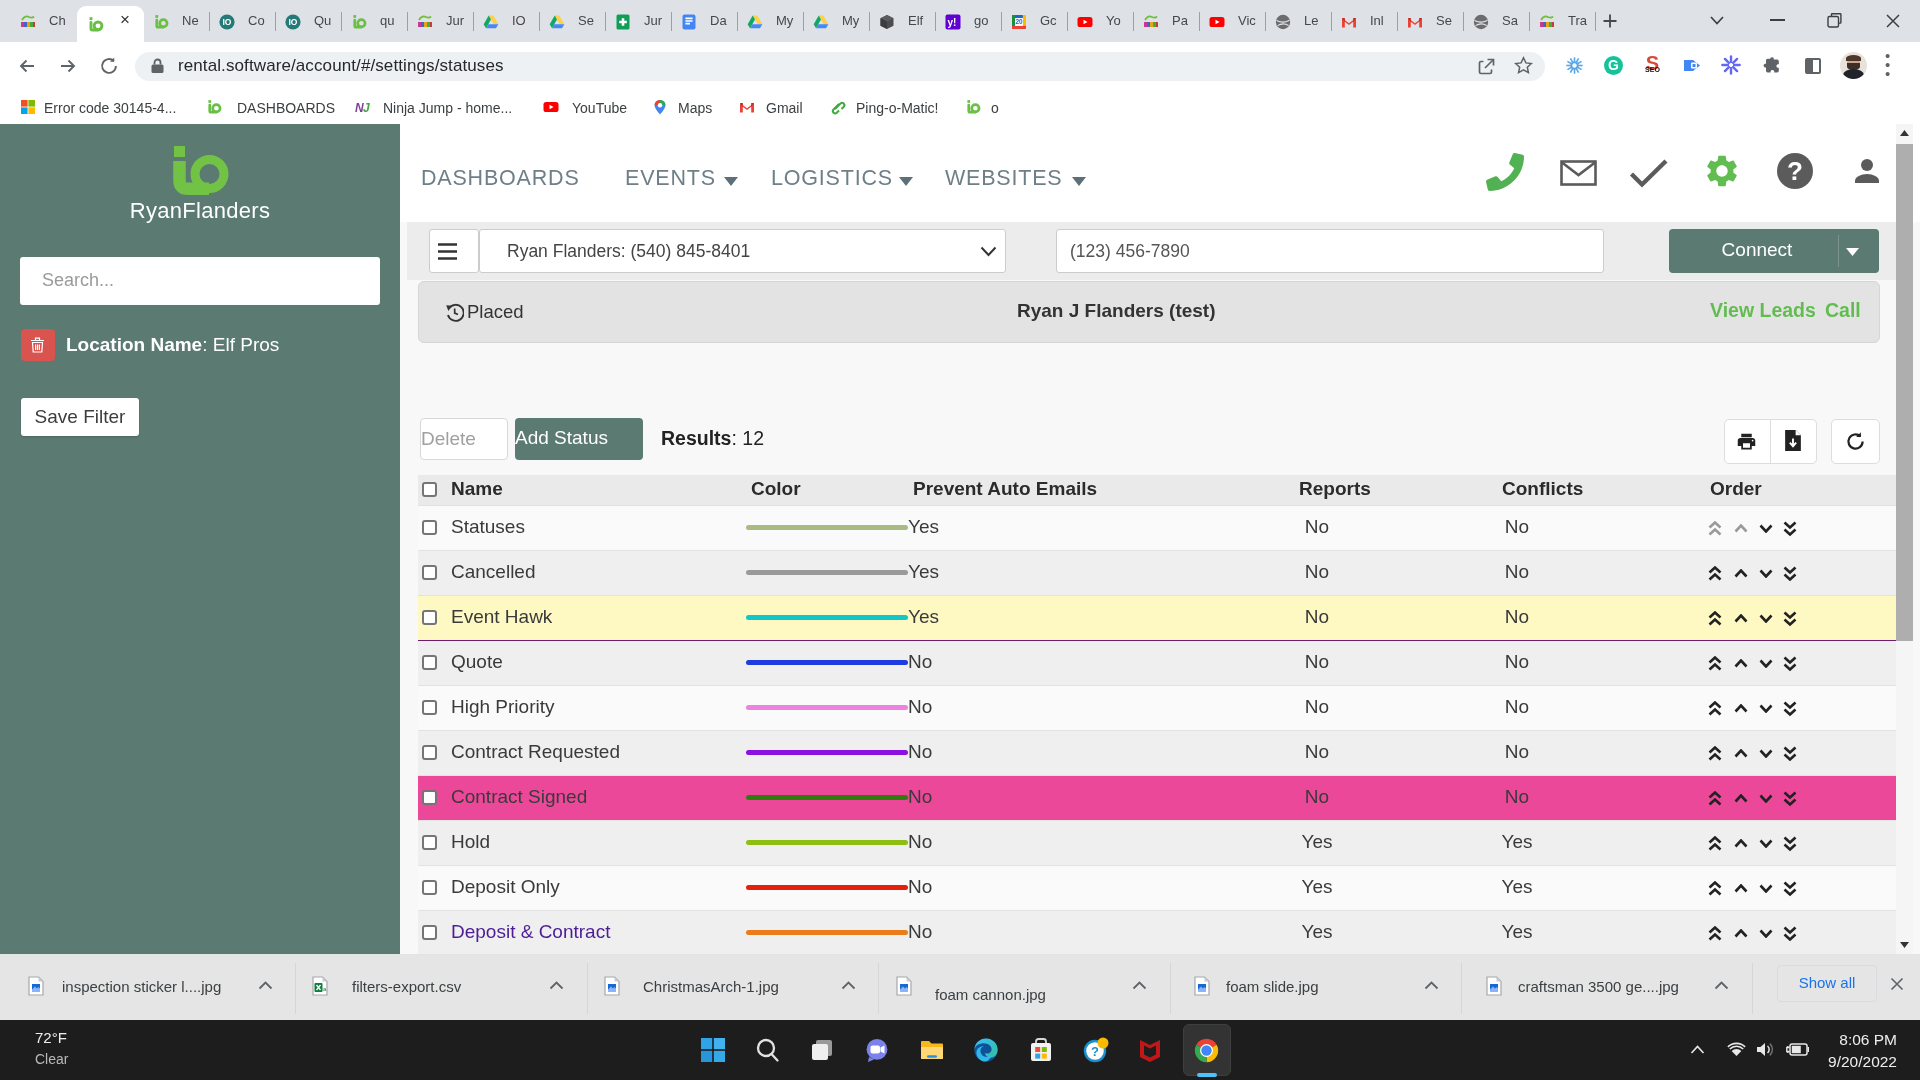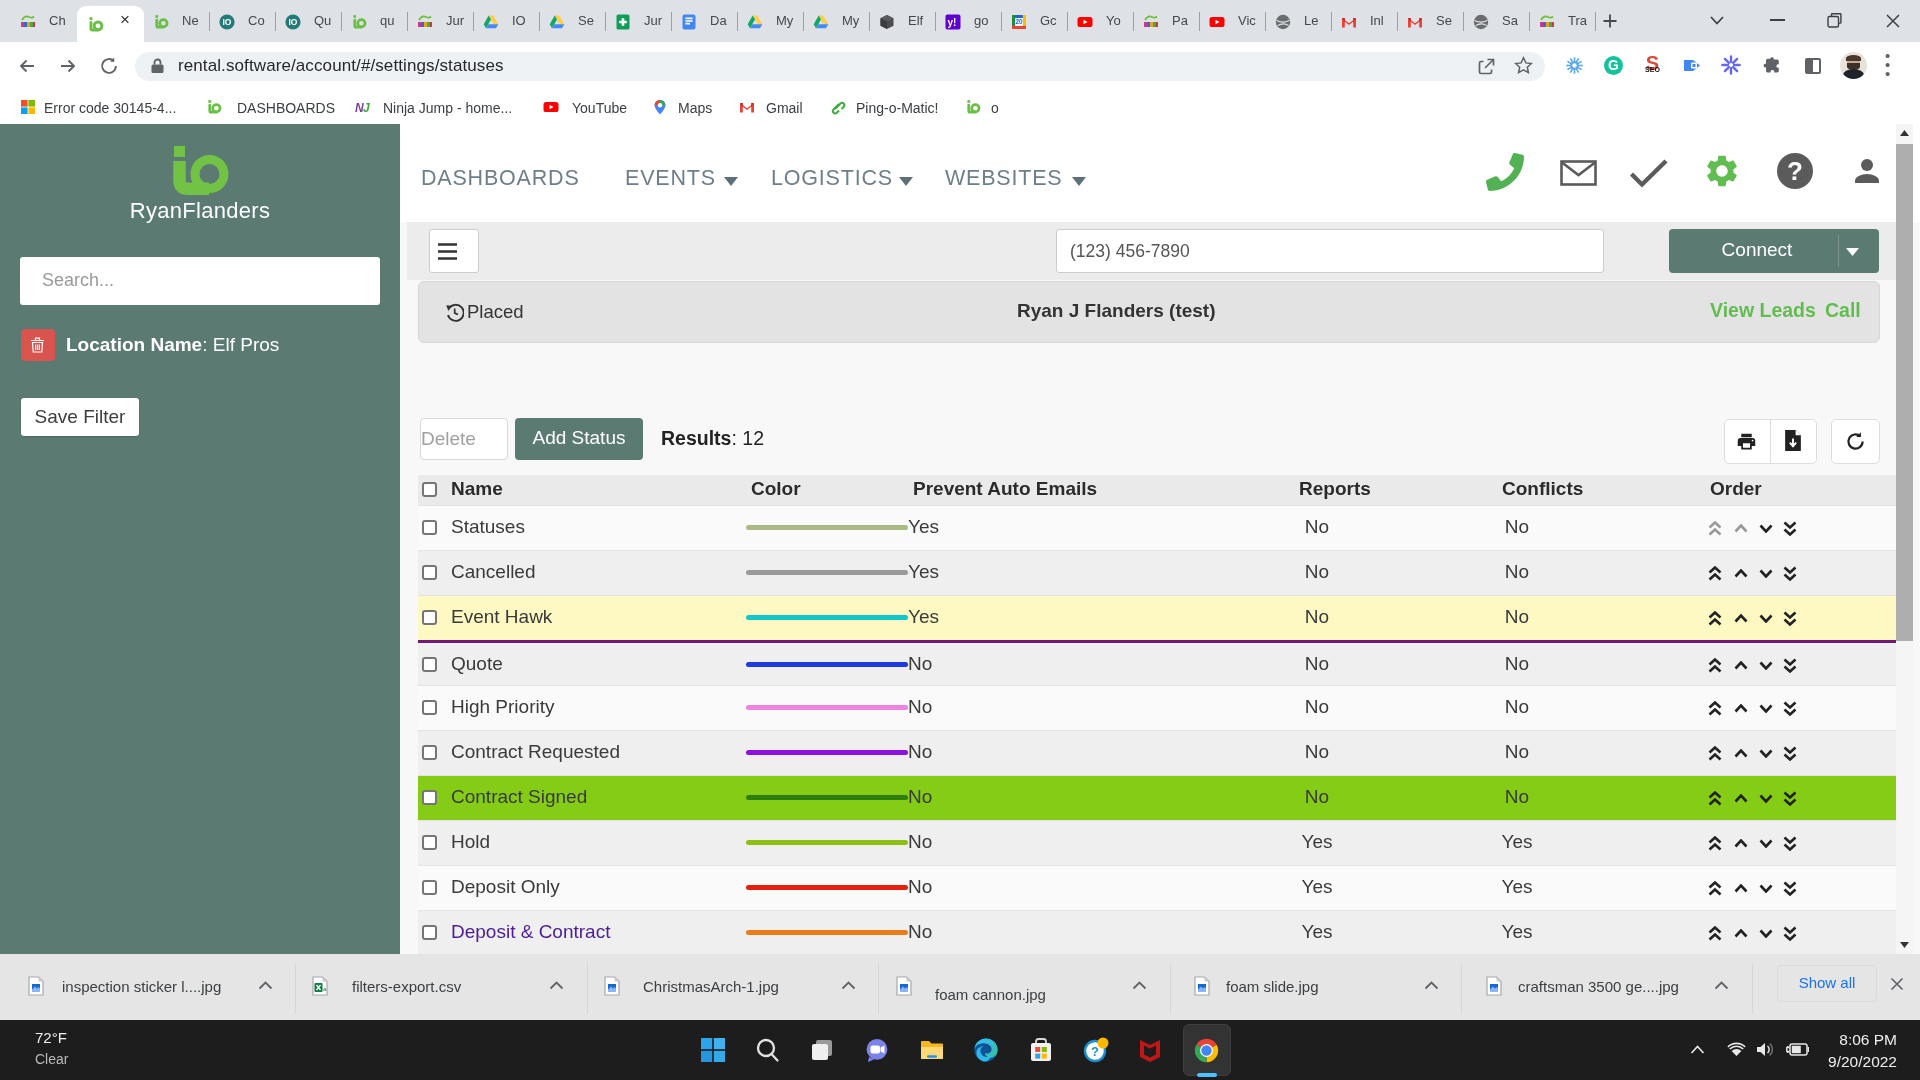--- a/index.html
+++ b/index.html
@@ -466,20 +466,26 @@
           <circle cx="12" cy="8" r="4" fill="#5b5b5b"></circle>
           <path d="M12 14c-4 0-8 2-8 4.5V20h16v-1.5c0-2.5-4-4.5-8-4.5z" fill="#5b5b5b"></path>
         </svg>
 </div>
 <div class="abs" style="left:407px;top:98px;width:1489px;height:58px;background:#ececec;">
 <div class="abs" style="left:22px;top:7px;width:50px;height:44px;background:#fff;border:1px solid #ccc;border-radius:3px;">
           <svg style="position:absolute;left:8px;top:13px;" width="19" height="17" viewBox="0 0 19 17">
             <path d="M0 1.5 H19 M0 8.5 H19 M0 15.5 H19" stroke="#333" stroke-width="2.6"></path>
           </svg>
         </div>
+<div class="abs" style="left:72px;top:7px;width:527px;height:44px;background:#fff;border:1px solid #ccc;border-radius:3px;">
+          <div style="position:absolute;left:27px;top:11px;font-size:17.5px;color:#444;">Ryan Flanders: (540) 845-8401</div>
+          <svg style="position:absolute;right:8px;top:16px;" width="17" height="11" viewBox="0 0 17 11">
+            <path d="M1.5 1.5 L8.5 9 L15.5 1.5" stroke="#333" stroke-width="2" fill="none"></path>
+          </svg>
+        </div>
 <div class="abs" style="left:649px;top:7px;width:548px;height:44px;background:#fff;border:1px solid #ccc;border-radius:3px;">
           <div style="position:absolute;left:13px;top:11px;font-size:17.5px;color:#555;">(123) 456-7890</div>
         </div>
 <div class="abs" style="left:1262px;top:7px;width:210px;height:44px;background:#5a7a72;border-radius:4px;">
           <div style="position:absolute;left:0;top:10px;width:176px;text-align:center;font-size:19px;color:#fff;">Connect</div>
           <div style="position:absolute;left:169px;top:6px;width:1px;height:32px;background:#7d948d;"></div>
           <svg style="position:absolute;left:177px;top:19px;" width="13" height="8" viewBox="0 0 13 8">
             <path d="M0 0 H13 L6.5 8 Z" fill="#fff"></path>
           </svg>
         </div>
@@ -492,21 +498,21 @@
         </svg>
 <div class="abs" style="left:48px;top:19px;font-size:18.5px;color:#333;">Placed</div>
 <div class="abs" style="left:598px;top:18px;font-size:19px;font-weight:bold;color:#333;">Ryan J Flanders (test)</div>
 <div class="abs" style="left:1291px;top:17px;font-size:19.5px;font-weight:bold;color:#62bd51;">View Leads</div>
 <div class="abs" style="left:1406px;top:17px;font-size:19.5px;font-weight:bold;color:#62bd51;">Call</div>
 </div>
 <div class="abs" style="left:420px;top:294px;width:88px;height:42px;background:#fff;border:1px solid #d8d8d8;border-radius:4px;">
         <div style="position:absolute;width:100%;top:9px;font-size:19px;color:#a0a0a0;">Delete</div>
       </div>
 <div class="abs" style="left:515px;top:294px;width:128px;height:42px;background:#5a7a72;border-radius:4px;">
-        <div style="position:absolute;width:100%;top:9px;text-align:center;font-size:19px;color:#fff;">Add Status</div>
+        <div style="position:absolute;width:100%;top:9px;text-align:left;font-size:19px;color:#fff;">Add Status</div>
       </div>
 <div class="abs" style="left:661px;top:303px;font-size:19.5px;color:#222;"><b>Results</b>: 12</div>
 <div class="abs" style="left:1724px;top:295px;width:93px;height:45px;background:#fff;border:1px solid #ddd;border-radius:5px;"></div>
 <div class="abs" style="left:1770px;top:295px;width:1px;height:45px;background:#ddd;"></div>
 <svg class="abs" style="left:1736px;top:307px;" width="21" height="21" viewBox="0 0 24 24">
         <path d="M19 8H5c-1.66 0-3 1.34-3 3v6h4v4h12v-4h4v-6c0-1.66-1.34-3-3-3zm-3 11H8v-5h8v5zm3-7c-.55 0-1-.45-1-1s.45-1 1-1 1 .45 1 1-.45 1-1 1zm-1-9H6v4h12V3z" fill="#222"></path>
       </svg>
 <svg class="abs" style="left:1784px;top:306px;" width="18" height="22" viewBox="0 0 17 21">
         <path d="M1 0 H 11 L 16 5 V 20 H 1 Z" fill="#222"></path>
         <path d="M11 0 L 16 5 H 11 Z" fill="#fff"></path>
@@ -597,21 +603,21 @@
 <svg style="position:absolute;left:1341px;top:18px;" width="14" height="9" viewBox="0 0 14 9">
           <path d="M1.5 1.5 L7 7.5 L12.5 1.5" fill="none" stroke="#222" stroke-width="2.6"></path>
         </svg>
 <svg style="position:absolute;left:1365px;top:15px;" width="14" height="16" viewBox="0 0 14 16">
           <g fill="none" stroke="#222" stroke-width="2.6">
             <path d="M1.5 1.5 L7 6.5 L12.5 1.5"></path>
             <path d="M1.5 8.5 L7 13.5 L12.5 8.5"></path>
           </g>
         </svg>
 </div>
-<div class="abs" style="left:418px;top:516px;width:1478px;height:45px;background:#efefef;border-top:3px solid #701a75;">
+<div class="abs" style="left:418px;top:516px;width:1478px;height:45px;background:#efefef;border-top:1px solid #701a75;">
 <div style="position:absolute;left:4px;top:14px;width:15px;height:15px;border:2px solid #757575;border-radius:3px;background:#fff;"></div>
 <div style="position:absolute;left:33px;top:10px;font-size:19px;color:#3a3a3a;">Quote</div>
 <div style="position:absolute;left:328px;top:19px;width:162px;height:5px;border-radius:2.5px;background:#1e3be0;"></div>
 <div style="position:absolute;left:490px;top:10px;font-size:19px;color:#3a3a3a;">No</div>
 <div style="position:absolute;left:868px;top:10px;width:62px;text-align:center;font-size:19px;color:#3a3a3a;">No</div>
 <div style="position:absolute;left:1068px;top:10px;width:62px;text-align:center;font-size:19px;color:#3a3a3a;">No</div>
 <svg style="position:absolute;left:1290px;top:15px;" width="14" height="16" viewBox="0 0 14 16">
           <g fill="none" stroke="#222" stroke-width="2.6">
             <path d="M1.5 6.5 L7 1.5 L12.5 6.5"></path>
             <path d="M1.5 13.5 L7 8.5 L12.5 13.5"></path>
@@ -675,21 +681,21 @@
 <svg style="position:absolute;left:1341px;top:18px;" width="14" height="9" viewBox="0 0 14 9">
           <path d="M1.5 1.5 L7 7.5 L12.5 1.5" fill="none" stroke="#222" stroke-width="2.6"></path>
         </svg>
 <svg style="position:absolute;left:1365px;top:15px;" width="14" height="16" viewBox="0 0 14 16">
           <g fill="none" stroke="#222" stroke-width="2.6">
             <path d="M1.5 1.5 L7 6.5 L12.5 1.5"></path>
             <path d="M1.5 8.5 L7 13.5 L12.5 8.5"></path>
           </g>
         </svg>
 </div>
-<div class="abs" style="left:418px;top:651px;width:1478px;height:45px;background:#84cc16;border-top:1px solid #e2e2e2;">
+<div class="abs" style="left:418px;top:651px;width:1478px;height:45px;background:#ec4899;border-top:1px solid #e2e2e2;">
 <div style="position:absolute;left:4px;top:14px;width:15px;height:15px;border:2px solid #757575;border-radius:3px;background:#fff;"></div>
 <div style="position:absolute;left:33px;top:10px;font-size:19px;color:#3a3a3a;">Contract Signed</div>
 <div style="position:absolute;left:328px;top:19px;width:162px;height:5px;border-radius:2.5px;background:#2e7d0e;"></div>
 <div style="position:absolute;left:490px;top:10px;font-size:19px;color:#3a3a3a;">No</div>
 <div style="position:absolute;left:868px;top:10px;width:62px;text-align:center;font-size:19px;color:#3a3a3a;">No</div>
 <div style="position:absolute;left:1068px;top:10px;width:62px;text-align:center;font-size:19px;color:#3a3a3a;">No</div>
 <svg style="position:absolute;left:1290px;top:15px;" width="14" height="16" viewBox="0 0 14 16">
           <g fill="none" stroke="#222" stroke-width="2.6">
             <path d="M1.5 6.5 L7 1.5 L12.5 6.5"></path>
             <path d="M1.5 13.5 L7 8.5 L12.5 13.5"></path>

